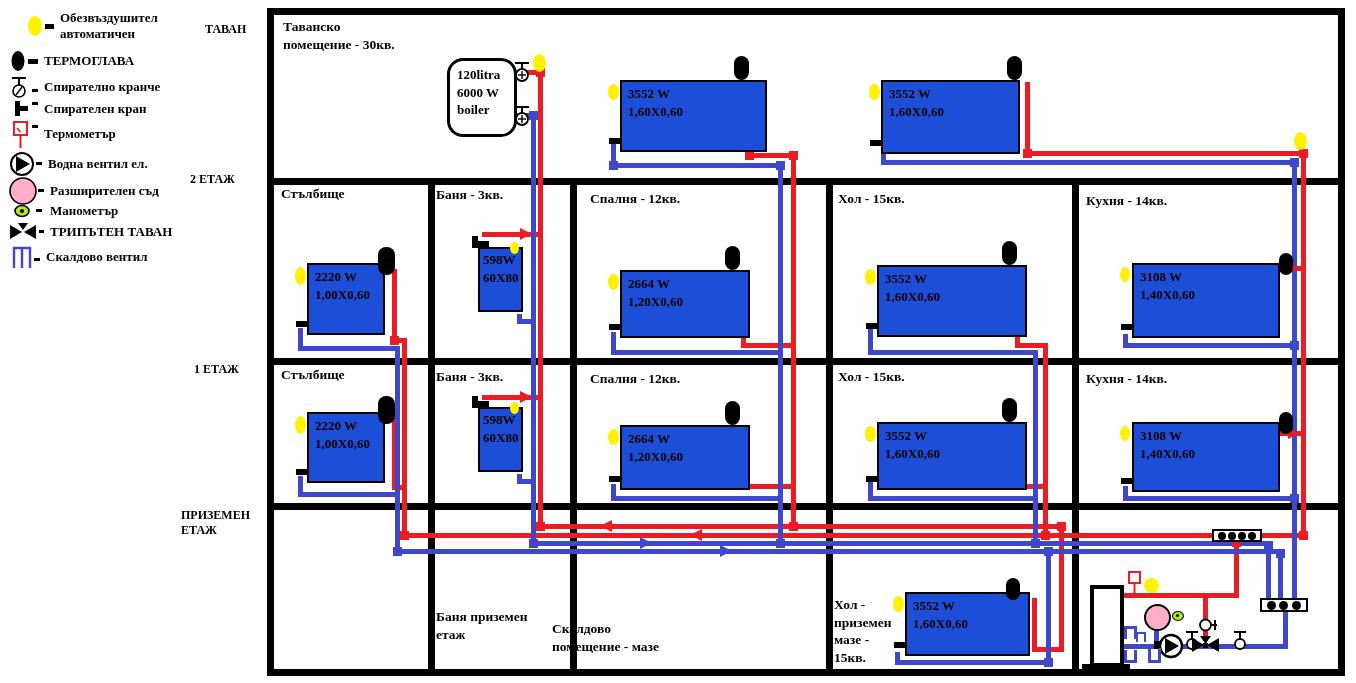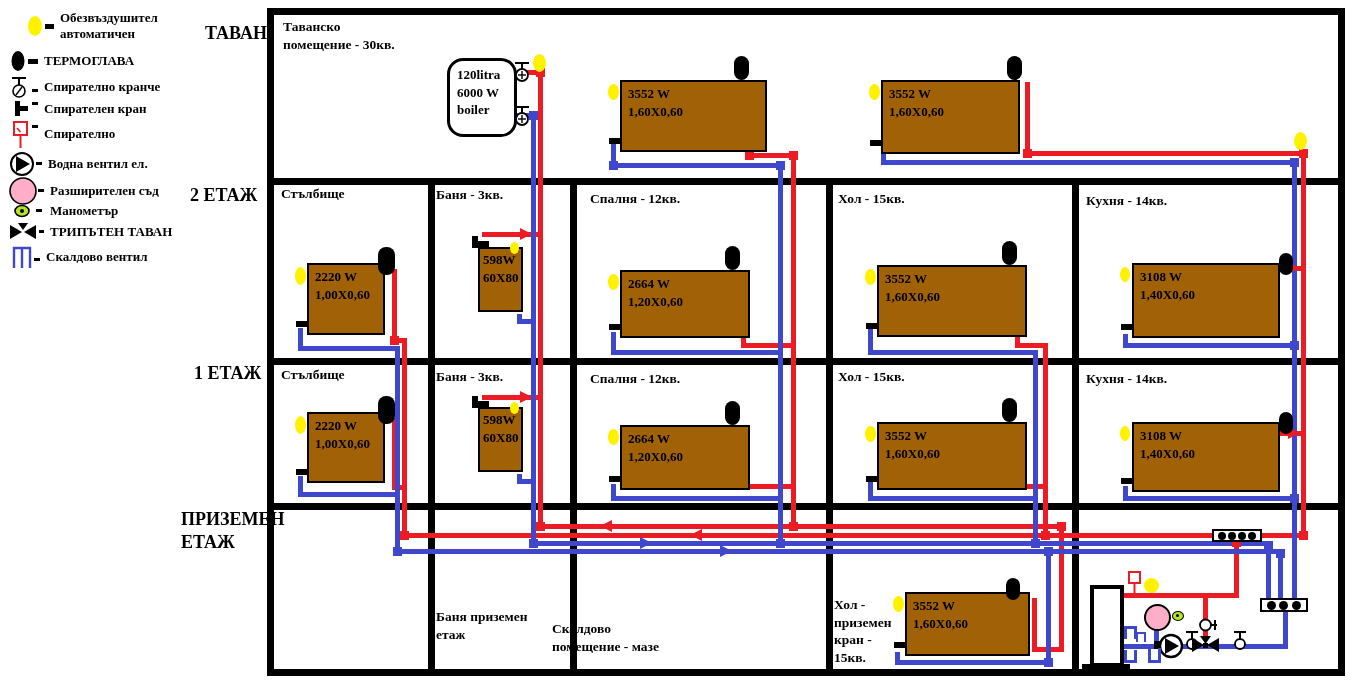--- a/index.html
+++ b/index.html
@@ -7,31 +7,31 @@
   body{position:relative;background:#fff;font-family:"Liberation Serif",serif;color:#000;overflow:hidden}
   .w{position:absolute;background:#000;z-index:2}
   .r{position:absolute;background:#ec1c24;z-index:3}
   .b{position:absolute;background:#3f48cc;z-index:3}
   .jr{position:absolute;width:9px;height:9px;background:#ec1c24;z-index:4}
   .jb{position:absolute;width:9px;height:9px;background:#3f48cc;z-index:4}
   .arr{position:absolute;width:0;height:0;border-top:6px solid transparent;border-bottom:6px solid transparent;z-index:4}
   .aRred{border-left:12px solid #ec1c24}
   .aLred{border-right:12px solid #ec1c24}
   .aRblue{border-left:12px solid #3f48cc}
-  .rad{position:absolute;background:#a16207;border:2px solid #000;z-index:5}
+  .rad{position:absolute;background:#1d4ed8;border:2px solid #000;z-index:5}
   .rl{padding:3px 6px;font-weight:bold;font-size:13px;line-height:1.35}
   .rl span{display:block;white-space:nowrap}
   .vent{position:absolute;background:#fff200;border-radius:50%;width:11px;height:16px;left:-14px;top:2px;z-index:6}
   .head{position:absolute;background:#000;border-radius:8px;width:15px;height:24px;right:8px;top:-26px;z-index:6}
   .stub{position:absolute;background:#000;width:13px;height:6px;left:-13px;bottom:6px;z-index:6}
   .spigH{position:absolute;background:#000;width:17px;height:7px;left:-8px;top:-8px;z-index:6}
   .spigV{position:absolute;background:#000;width:6px;height:12px;left:-8px;top:-13px;z-index:6}
   .ventsm{position:absolute;background:#fff200;border-radius:50%;width:9px;height:12px;right:2px;top:-7px;z-index:6}
   .roomlbl{position:absolute;font-weight:bold;font-size:13.5px;line-height:1.3;white-space:pre-line;z-index:7}
-  .floorlbl{position:absolute;font-weight:bold;font-size:18px;line-height:1.25;white-space:pre-line;z-index:7}
+  .floorlbl{position:absolute;font-weight:bold;font-size:12px;line-height:1.25;white-space:pre-line;z-index:7}
   .tank{position:absolute;left:447px;top:58px;width:70px;height:79px;border:3px solid #000;border-radius:16px;background:#fff;z-index:5;font-weight:bold;font-size:13px;line-height:1.35;padding:5px 7px;white-space:pre-line}
   .mani{position:absolute;background:#fff;border:2px solid #000;display:flex;align-items:center;justify-content:space-around;z-index:6;padding:0 3px}
   .dot{width:8px;height:8px;background:#000;border-radius:50%}
   .gboiler{position:absolute;left:1090px;top:585px;width:34px;height:82px;border:4px solid #000;background:#fff;z-index:5}
   .gbase{position:absolute;left:1082px;top:664px;width:48px;height:8px;background:#000;z-index:5}
   .vessel{position:absolute;left:1144px;top:604px;width:27px;height:27px;background:#ffaec9;border:2px solid #000;border-radius:50%;z-index:6}
   .mano{position:absolute;left:1172px;top:611px;width:12px;height:10px;background:#b5e61d;border:1.5px solid #000;border-radius:50%;z-index:6}
   .mano i{position:absolute;left:3px;top:2px;width:3px;height:3px;background:#000;border-radius:50%}
   .ventc{position:absolute;background:#fff200;border-radius:50%;z-index:6}
   .ckv{position:absolute;border:3px solid #3f48cc;z-index:6;background:transparent}
@@ -78,21 +78,21 @@
     </svg>
   <span class="lab">Спирателен кран</span>
 </div>
 <div class="leg" style="left:8px;top:118px">
   <svg class="icon" width="30" height="32">
       <rect x="6" y="4" width="13" height="13" fill="none" stroke="#ec1c24" stroke-width="2"></rect>
       <line x1="12.5" y1="17" x2="12.5" y2="30" stroke="#ec1c24" stroke-width="2"></line>
       <line x1="9" y1="10" x2="12.5" y2="14" stroke="#ec1c24" stroke-width="1.6"></line>
       <rect x="24" y="7" width="6" height="3" fill="#000"></rect>
     </svg>
-  <span class="lab">Спирателно</span>
+  <span class="lab">Термометър</span>
 </div>
 <div class="leg" style="left:8px;top:150px">
   <svg class="icon" width="34" height="28">
       <circle cx="14" cy="14" r="11" fill="#fff" stroke="#000" stroke-width="2"></circle>
       <polygon points="8,6 8,22 22,14" fill="#000"></polygon>
       <rect x="28" y="12" width="6" height="3" fill="#000"></rect>
     </svg>
   <span class="lab">Водна вентил ел.</span>
 </div>
 <div class="leg" style="left:8px;top:176px">
@@ -122,21 +122,21 @@
 <div class="leg" style="left:8px;top:244px">
   <svg class="icon" width="32" height="26">
       <path d="M6,24 L6,4 L22,4 L22,24" fill="none" stroke="#3f48cc" stroke-width="2.4"></path>
       <line x1="14" y1="4" x2="14" y2="24" stroke="#3f48cc" stroke-width="2.4"></line>
       <rect x="26" y="14" width="6" height="3" fill="#000"></rect>
     </svg>
   <span class="lab">Скалдово вентил</span>
 </div>
 
 <div class="floorlbl" style="left:205px;top:22px">ТАВАН</div>
-<div class="floorlbl" style="left:190px;top:184px">2 ЕТАЖ</div>
+<div class="floorlbl" style="left:190px;top:172px">2 ЕТАЖ</div>
 <div class="floorlbl" style="left:194px;top:362px">1 ЕТАЖ</div>
 <div class="floorlbl" style="left:181px;top:508px">ПРИЗЕМЕН
 ЕТАЖ</div>
 
 <div class="w" style="left:267px;top:8px;width:1078px;height:7px"></div>
 <div class="w" style="left:267px;top:669px;width:1078px;height:7px"></div>
 <div class="w" style="left:267px;top:8px;width:7px;height:668px"></div>
 <div class="w" style="left:1338px;top:8px;width:7px;height:668px"></div>
 <div class="w" style="left:267px;top:178px;width:1078px;height:7px"></div>
 <div class="w" style="left:267px;top:358px;width:1078px;height:7px"></div>
@@ -157,21 +157,21 @@
 <div class="roomlbl" style="left:436px;top:368px">Баня - 3кв.</div>
 <div class="roomlbl" style="left:590px;top:370px">Спалня - 12кв.</div>
 <div class="roomlbl" style="left:838px;top:368px">Хол - 15кв.</div>
 <div class="roomlbl" style="left:1086px;top:370px">Кухня - 14кв.</div>
 <div class="roomlbl" style="left:436px;top:608px">Баня приземен
 етаж</div>
 <div class="roomlbl" style="left:552px;top:620px">Скалдово
 помещение - мазе</div>
 <div class="roomlbl" style="left:834px;top:596px">Хол -
 приземен
-кран -
+мазе -
 15кв.</div>
 
 <div class="tank">120litra
 6000 W
 boiler</div>
 <svg class="sym" style="left:511px;top:59px" width="22" height="28">
     <line x1="4" y1="4" x2="18" y2="4" stroke="#000" stroke-width="2"></line>
     <line x1="11" y1="4" x2="11" y2="10" stroke="#000" stroke-width="2"></line>
     <circle cx="11" cy="16" r="6" fill="#fff" stroke="#000" stroke-width="1.8"></circle>
     <line x1="7" y1="16" x2="15" y2="16" stroke="#000" stroke-width="1.4"></line>

